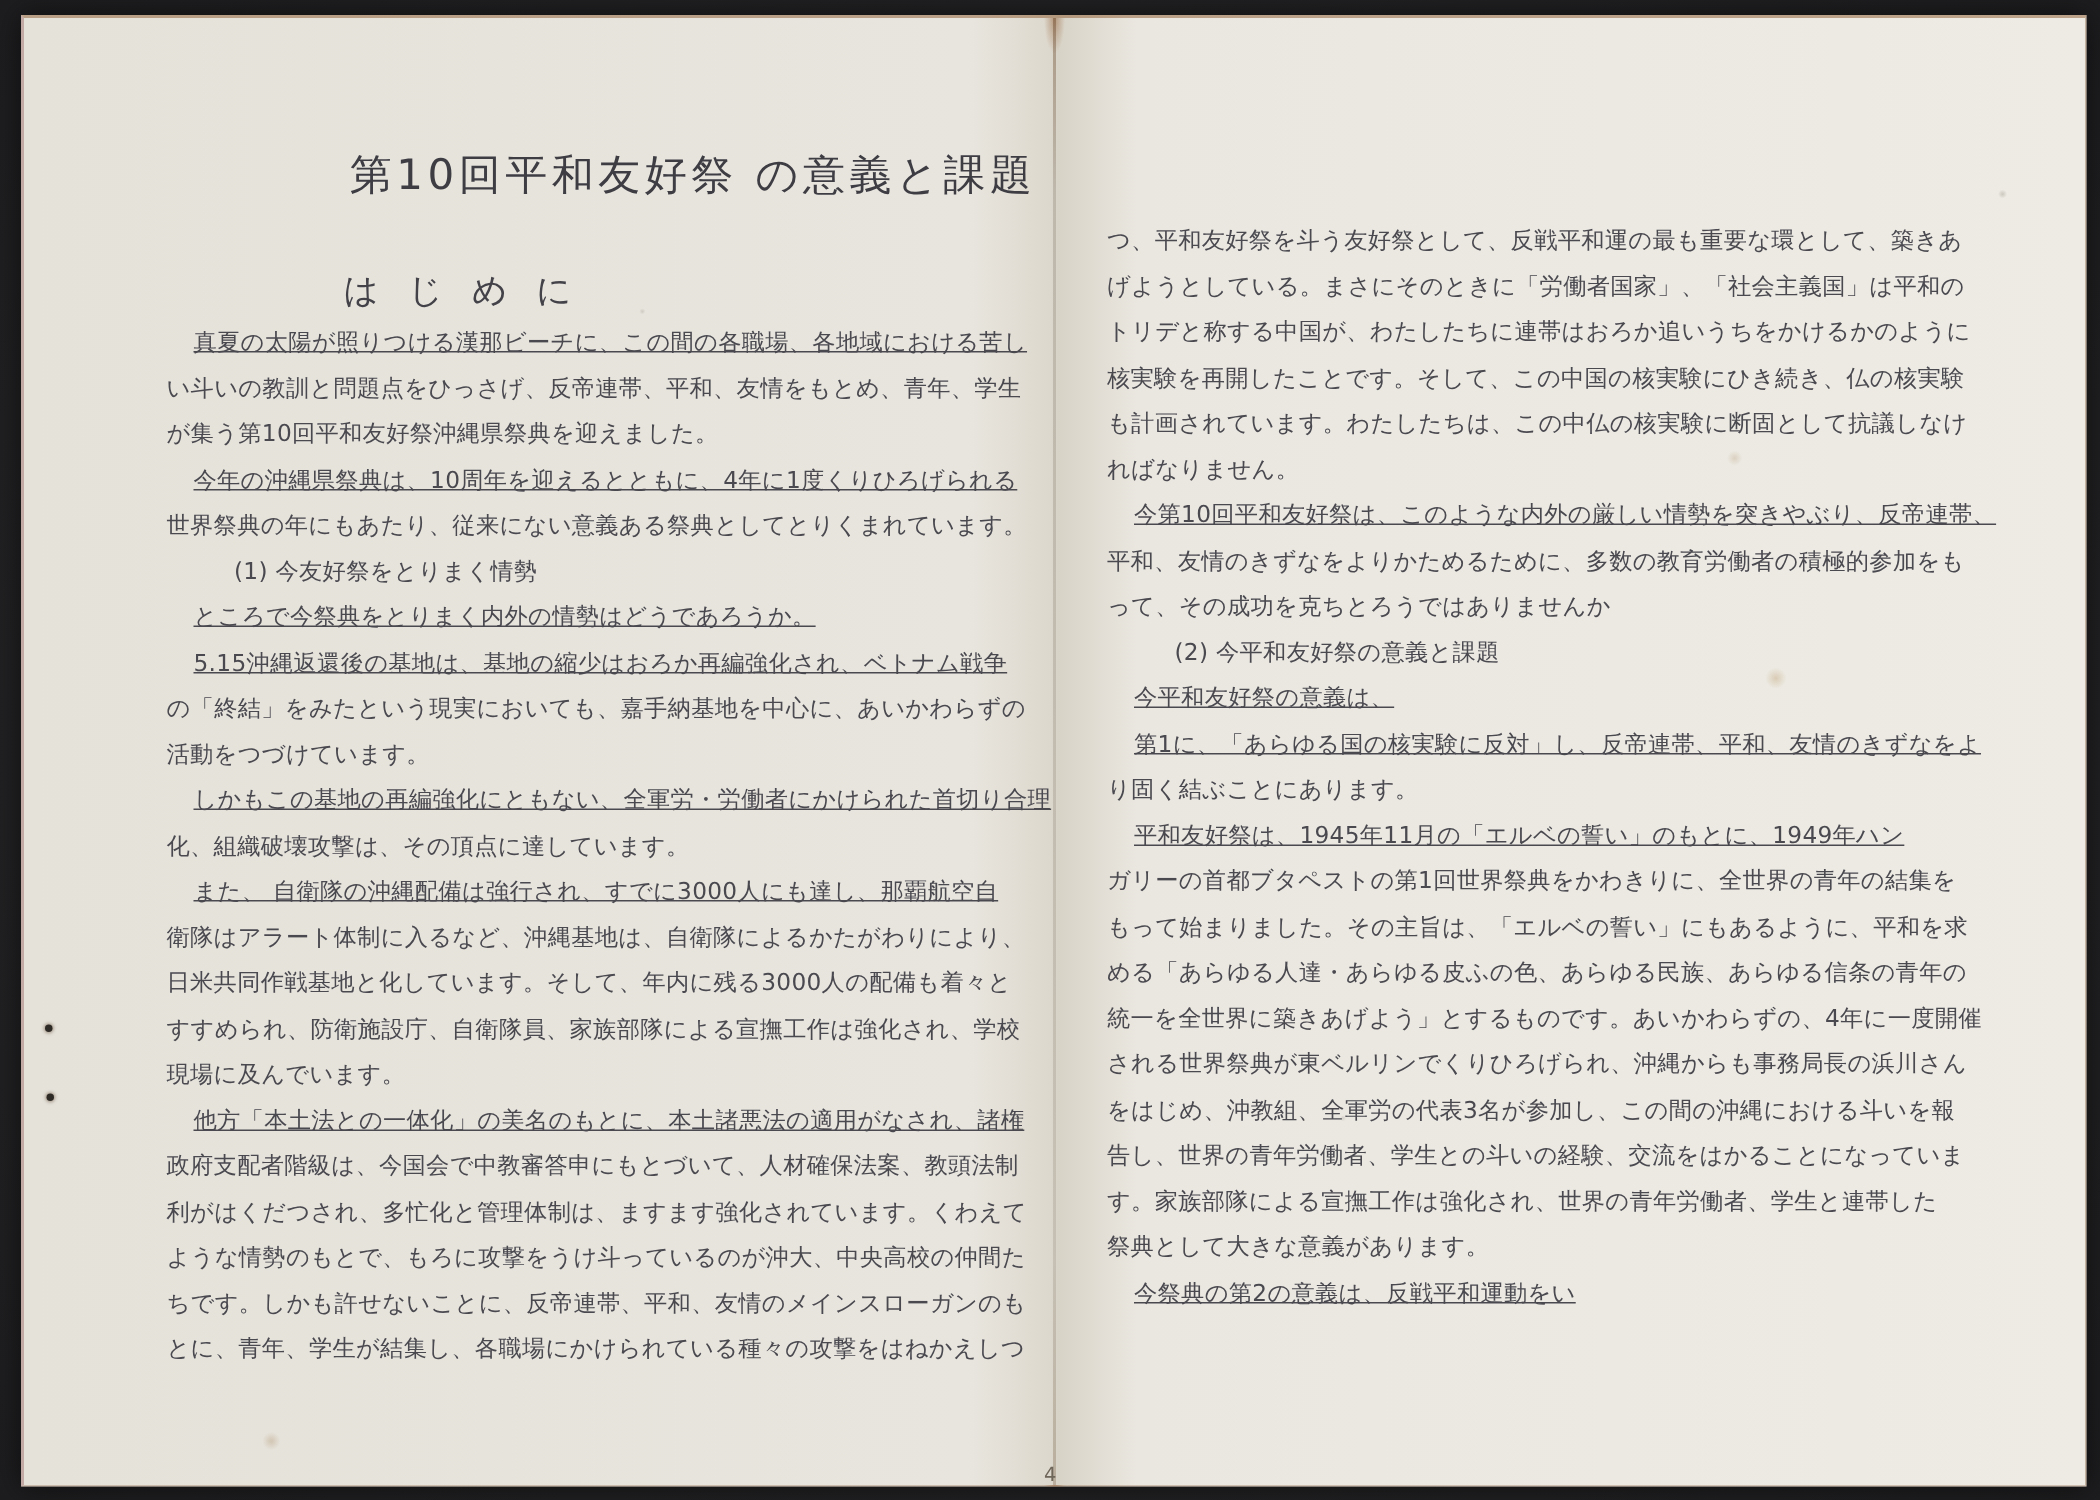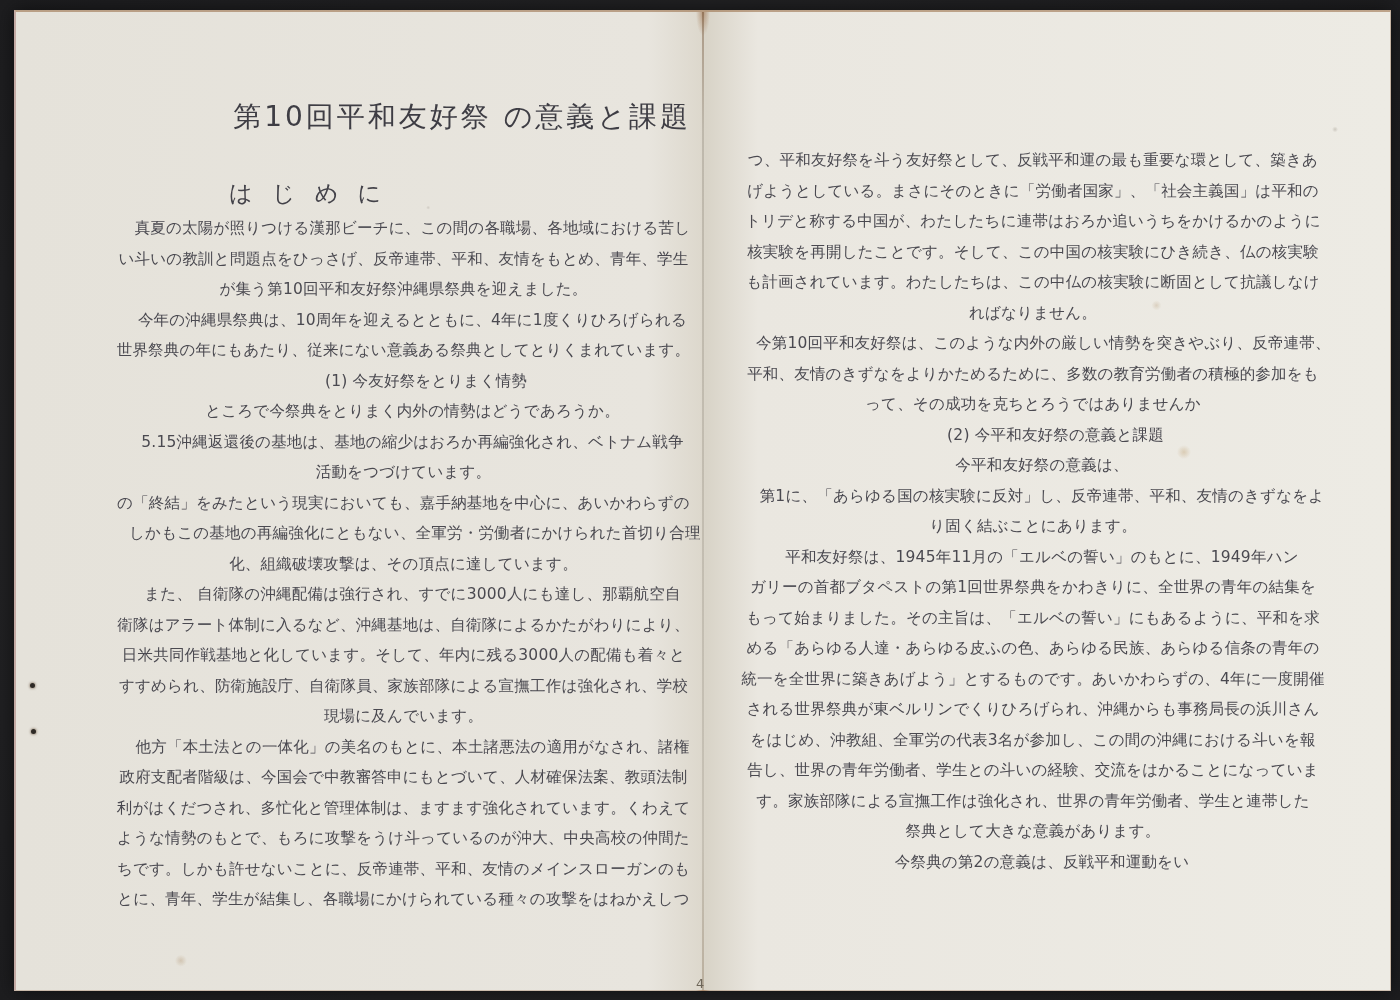--- a/index.html
+++ b/index.html
@@ -81,22 +81,22 @@
     top: 201px;
     width: 585px;
   }
 
   #right-lines {
     left: 722px;
     top: 133px;
     width: 590px;
   }
 
-  .tline { white-space: nowrap; text-align: center; }
-  .indent-1 { padding-left: 18px; }
+  .tline { white-space: nowrap; }
+  .indent-1 { padding-left: 18px; text-decoration: underline; }
   .indent-2 { padding-left: 45px; }
 
   .page-number {
     position: absolute;
     left: 680px;
     top: 964px;
     font-size: 13px;
     color: #6e6659;
   }
 
@@ -126,22 +126,22 @@
     <div class="section-heading">は じ め に</div>
     <div class="text-col" id="left-lines">
         <div class="tline indent-1">真夏の太陽が照りつける漢那ビーチに、この間の各職場、各地域における苦し</div>
         <div class="tline indent-0">い斗いの教訓と問題点をひっさげ、反帝連帯、平和、友情をもとめ、青年、学生</div>
         <div class="tline indent-0">が集う第10回平和友好祭沖縄県祭典を迎えました。</div>
         <div class="tline indent-1">今年の沖縄県祭典は、10周年を迎えるとともに、4年に1度くりひろげられる</div>
         <div class="tline indent-0">世界祭典の年にもあたり、従来にない意義ある祭典としてとりくまれています。</div>
         <div class="tline indent-2">(1) 今友好祭をとりまく情勢</div>
         <div class="tline indent-1">ところで今祭典をとりまく内外の情勢はどうであろうか。</div>
         <div class="tline indent-1">5.15沖縄返還後の基地は、基地の縮少はおろか再編強化され、ベトナム戦争</div>
+        <div class="tline indent-0">の「終結」をみたという現実においても、嘉手納基地を中心に、あいかわらずの</div>
         <div class="tline indent-0">活動をつづけています。</div>
-        <div class="tline indent-0">の「終結」をみたという現実においても、嘉手納基地を中心に、あいかわらずの</div>
         <div class="tline indent-1">しかもこの基地の再編強化にともない、全軍労・労働者にかけられた首切り合理</div>
         <div class="tline indent-0">化、組織破壊攻撃は、その頂点に達しています。</div>
         <div class="tline indent-1">また、 自衛隊の沖縄配備は強行され、すでに3000人にも達し、那覇航空自</div>
         <div class="tline indent-0">衛隊はアラート体制に入るなど、沖縄基地は、自衛隊によるかたがわりにより、</div>
         <div class="tline indent-0">日米共同作戦基地と化しています。そして、年内に残る3000人の配備も着々と</div>
         <div class="tline indent-0">すすめられ、防衛施設庁、自衛隊員、家族部隊による宣撫工作は強化され、学校</div>
         <div class="tline indent-0">現場に及んでいます。</div>
         <div class="tline indent-1">他方「本土法との一体化」の美名のもとに、本土諸悪法の適用がなされ、諸権</div>
         <div class="tline indent-0">政府支配者階級は、今国会で中教審答申にもとづいて、人材確保法案、教頭法制</div>
         <div class="tline indent-0">利がはくだつされ、多忙化と管理体制は、ますます強化されています。くわえて</div>

